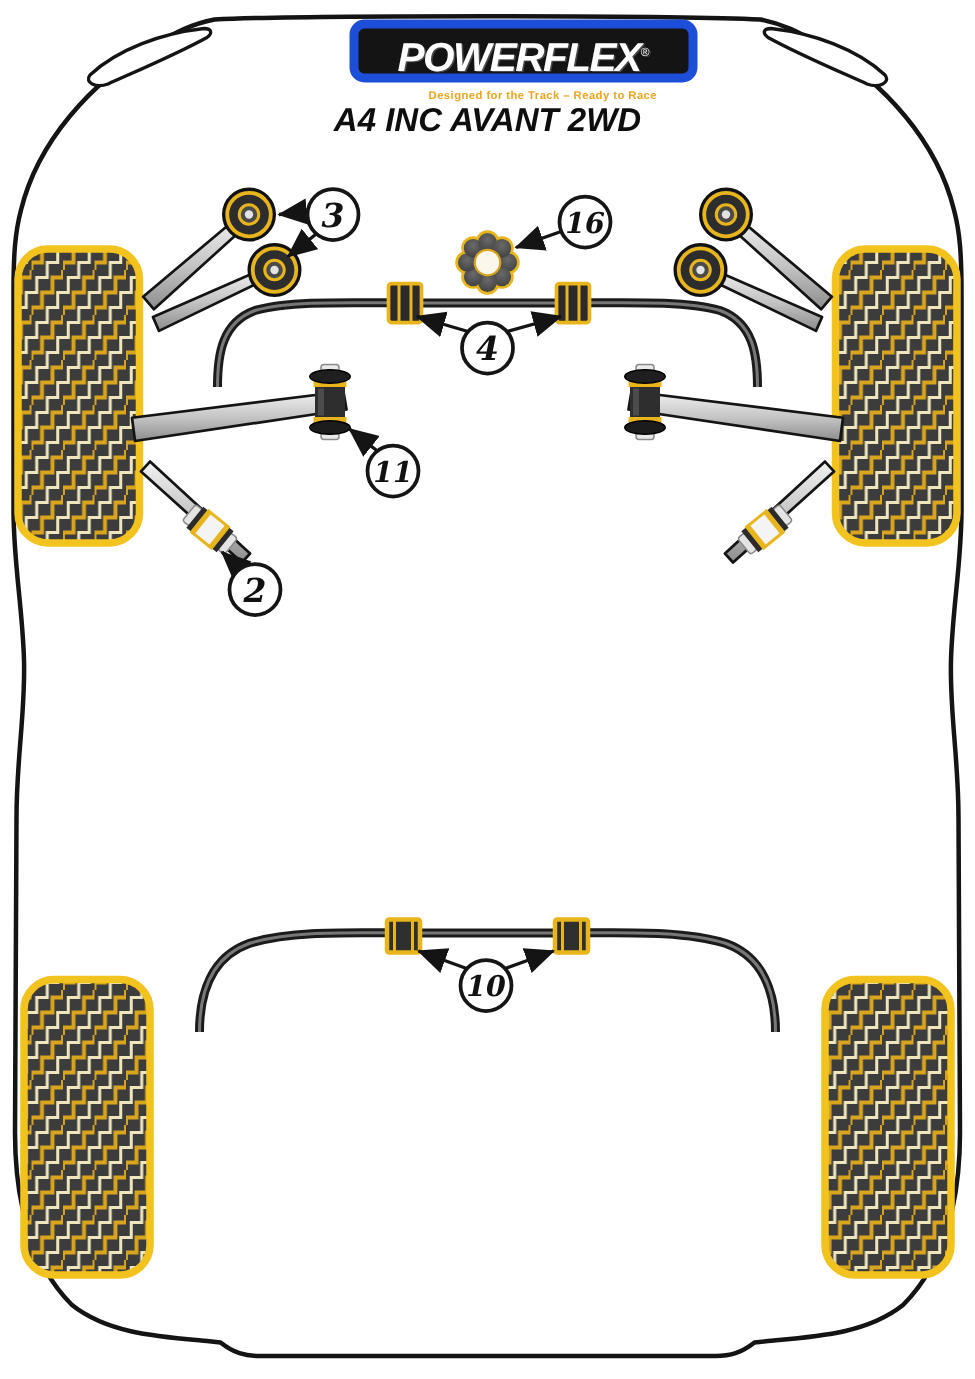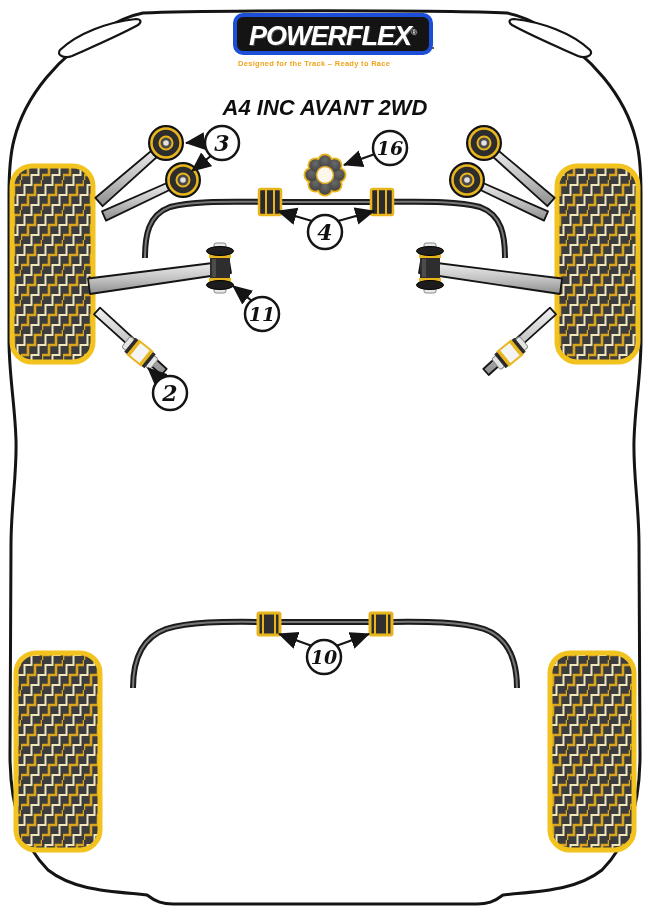--- a/index.html
+++ b/index.html
@@ -1,34 +1,34 @@
 <!DOCTYPE html>
 <html><head>
 <meta charset="utf-8">
 <style>
   html,body{margin:0;padding:0;background:#fff;}
   .stage{position:relative;width:650px;height:919px;background:#ffffff;overflow:hidden;
          font-family:"Liberation Sans",sans-serif;}
   .stage svg{position:absolute;left:0;top:0;}
   
-  .logo-box{position:absolute;left:233px;top:13px;width:200px;height:42px;
-            background:#141414;border:4px solid #1d4ed8;border-radius:10px;
+  .logo-box{position:absolute;left:233px;top:13px;width:232px;height:42px;
+            background:#141414;border:6px solid #1d4ed8;border-radius:10px;
             box-sizing:border-box;display:flex;align-items:flex-start;justify-content:center;}
   .brand{color:#ffffff;font-style:italic;font-weight:900;font-size:27px;line-height:30px;
          letter-spacing:-1px;text-shadow:1px 1px 0 #4a4a4a;white-space:nowrap;padding-top:1px;}
   .brand sup{font-size:8px;font-weight:400;letter-spacing:0;}
   .series-line{position:absolute;left:283px;top:47px;width:151px;height:2px;background:#7c5f08;}
   .series{position:absolute;left:250px;top:37px;width:180px;text-align:center;
           font-family:"DejaVu Serif",serif;font-style:italic;font-weight:bold;font-size:17px;
           line-height:19px;color:#d89a12;text-shadow:0 1px 0 #5d430a;white-space:nowrap;}
-  .tagline{position:absolute;left:238px;top:59px;width:200px;text-align:left;
+  .tagline{position:absolute;left:238px;top:59px;width:200px;text-align:right;
            font-size:7.5px;font-weight:bold;color:#f0a41c;letter-spacing:.3px;white-space:nowrap;}
   .page-title{position:absolute;left:0;top:67px;width:650px;text-align:center;
               font-style:italic;font-weight:900;font-size:22px;letter-spacing:0px;color:#0e0e0e;
-              white-space:nowrap;margin-top:28px;}
+              white-space:nowrap;}
   .co-num{font-family:"DejaVu Serif",serif;font-style:italic;font-weight:bold;fill:#111;}
 </style>
 </head>
 <body>
 
 <div class="stage">
 
 <svg width="650" height="919" viewBox="0 0 650 919">
   <defs>
     <pattern id="tread" width="21" height="30" patternUnits="userSpaceOnUse">

